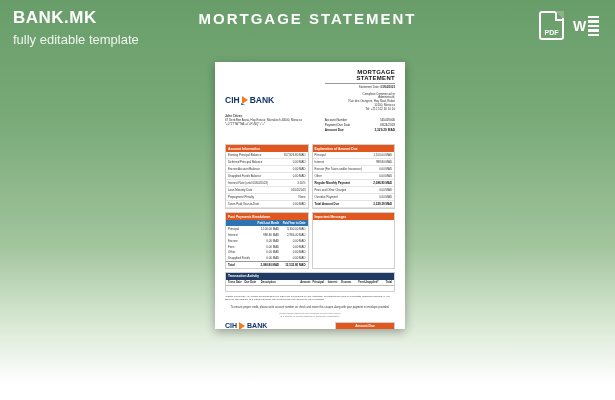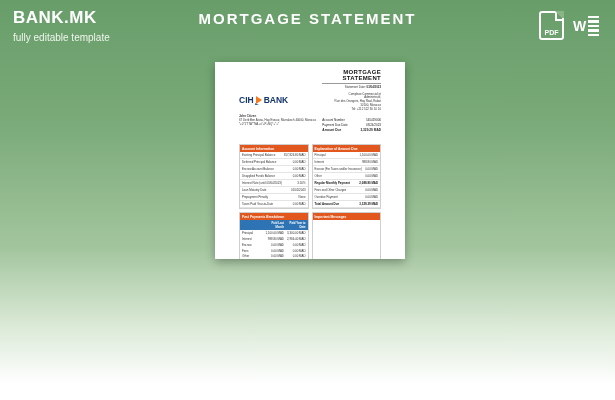--- a/index.html
+++ b/index.html
@@ -6,44 +6,44 @@
   html,body { width:615px; height:400px; overflow:hidden; }
   body {
     font-family:"Liberation Sans", sans-serif;
     background:linear-gradient(180deg,#689d6a 0%,#79aa78 30%,#a3c59e 62%,#dcead8 82%,#ffffff 96%);
     position:relative;
   }
 
   
   .brand { position:absolute; left:13px; top:8px; color:#fff; }
   .brand-name { font-size:17px; font-weight:800; letter-spacing:.5px; }
-  .brand-tag  { font-size:10px; margin-top:4px; color:#f0f6ee; }
+  .brand-tag  { font-size:13px; margin-top:4px; color:#f0f6ee; }
   .page-title {
     position:absolute; top:10px; left:0; right:0; text-align:center;
     color:#fff; font-size:15px; font-weight:700; letter-spacing:2px;
   }
   .file-icons { position:absolute; right:14px; top:11px; display:flex; gap:9px; }
   .pdf-ic { width:25px; height:29px; border:2px solid #fff; border-radius:3px; position:relative; }
   .pdf-ic::before { content:""; position:absolute; right:-2px; top:-2px;
     border-left:7px solid transparent; border-top:7px solid #8ab587;
     border-right:2px solid #8ab587; }
   .pdf-ic::after { content:""; position:absolute; right:-1px; top:0;
     width:6px; height:6px; border-left:2px solid #fff; border-bottom:2px solid #fff; }
   .pdf-ic span { position:absolute; bottom:2px; left:0; right:0; text-align:center;
     color:#fff; font-size:7px; font-weight:700; }
   .word-ic { width:28px; height:29px; display:flex; align-items:center; }
   .word-ic .w { color:#fff; font-weight:800; font-size:14px; line-height:1; }
   .word-ic .lines { width:11px; height:20px; margin-left:2px;
     background:repeating-linear-gradient(180deg,#fff 0 2px,rgba(255,255,255,0) 2px 4.5px); }
 
   
   .sheet {
-    position:absolute; left:215px; top:62px; width:190px; height:197px;
+    position:absolute; left:215px; top:62px; width:190px; height:267px;
     background:#fff; box-shadow:0 3px 9px rgba(0,0,0,.32);
-    padding:7px 24px; color:#222; font-size:3px; overflow:hidden;
+    padding:7px 10px; color:#222; font-size:3px; overflow:hidden;
   }
 
   .doc-head { display:flex; justify-content:space-between; min-height:72px; }
   .head-left { width:108px; }
   .head-right { width:76px; text-align:right; }
   .doc-title { font-size:6px; font-weight:800; letter-spacing:.3px; color:#111; }
   .stmt-date { font-size:2.9px; margin-top:1.5px; padding-top:1px; border-top:.5px solid #999; color:#333; }
   .stmt-date b { font-weight:700; }
   .bank-addr { margin-top:4px; font-size:2.9px; line-height:1.35; color:#333; }
   .summary { margin-top:5px; }

